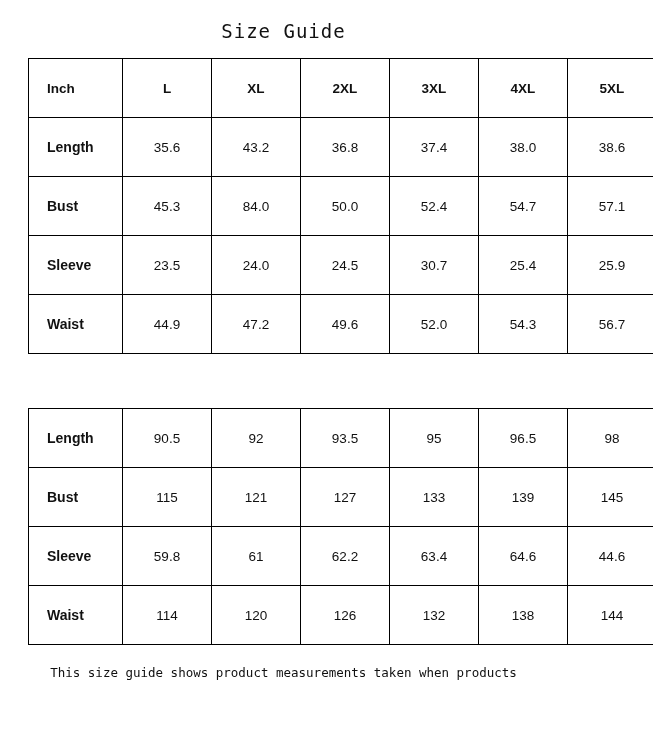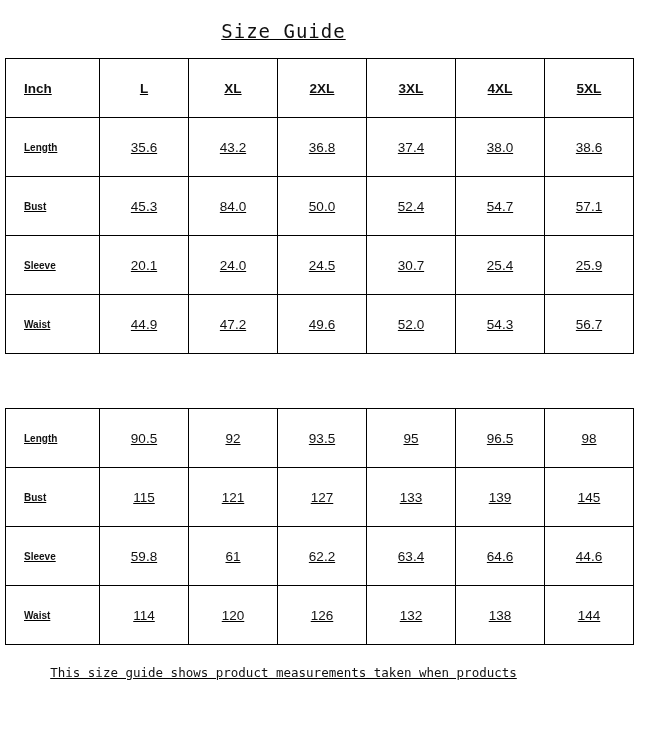--- a/index.html
+++ b/index.html
@@ -13,33 +13,32 @@
     font-family: "Liberation Sans", sans-serif;
     color: #000000;
     overflow: hidden;
   }
   .page {
     position: relative;
     width: 567px;
     height: 730px;
     background: #ffffff;
     box-sizing: border-box;
-    text-decoration: underline;
   }
   .title {
     text-align: center;
     font-family: "DejaVu Sans Mono", monospace;
     font-size: 19px;
     letter-spacing: 1px;
     color: #111111;
     padding-top: 20px;
     padding-bottom: 16px;
   }
   .tables-wrap {
-    padding: 0 5px;
+    padding: 0 28px;
     border-radius: 19px;
   }
   table.size-table {
     width: 629px;
     border-collapse: collapse;
     table-layout: fixed;
   }
   table.size-table td {
     border: 1px solid #000000;
     text-align: center;
@@ -50,21 +49,21 @@
     font-family: "Liberation Sans", sans-serif;
   }
   table.size-table tr.header-row td {
     font-weight: bold;
     font-size: 13.5px;
   }
   table.size-table td.rowhead {
     font-weight: bold;
     text-align: left;
     padding-left: 18px;
-    font-size: 10px;
+    font-size: 14px;
   }
   table.size-table tr.header-row td.rowhead {
     font-weight: bold;
   }
   col.c0 { width: 94px; }
   col.cx { width: 89px; }
   .gap {
     height: 54px;
   }
   .footnote {
@@ -119,21 +118,21 @@
           <td class="rowhead">Bust</td>
           <td>45.3</td>
           <td>84.0</td>
           <td>50.0</td>
           <td>52.4</td>
           <td>54.7</td>
           <td>57.1</td>
         </tr>
         <tr>
           <td class="rowhead">Sleeve</td>
-          <td>20.1</td>
+          <td>23.5</td>
           <td>24.0</td>
           <td>24.5</td>
           <td>30.7</td>
           <td>25.4</td>
           <td>25.9</td>
         </tr>
         <tr>
           <td class="rowhead">Waist</td>
           <td>44.9</td>
           <td>47.2</td>

